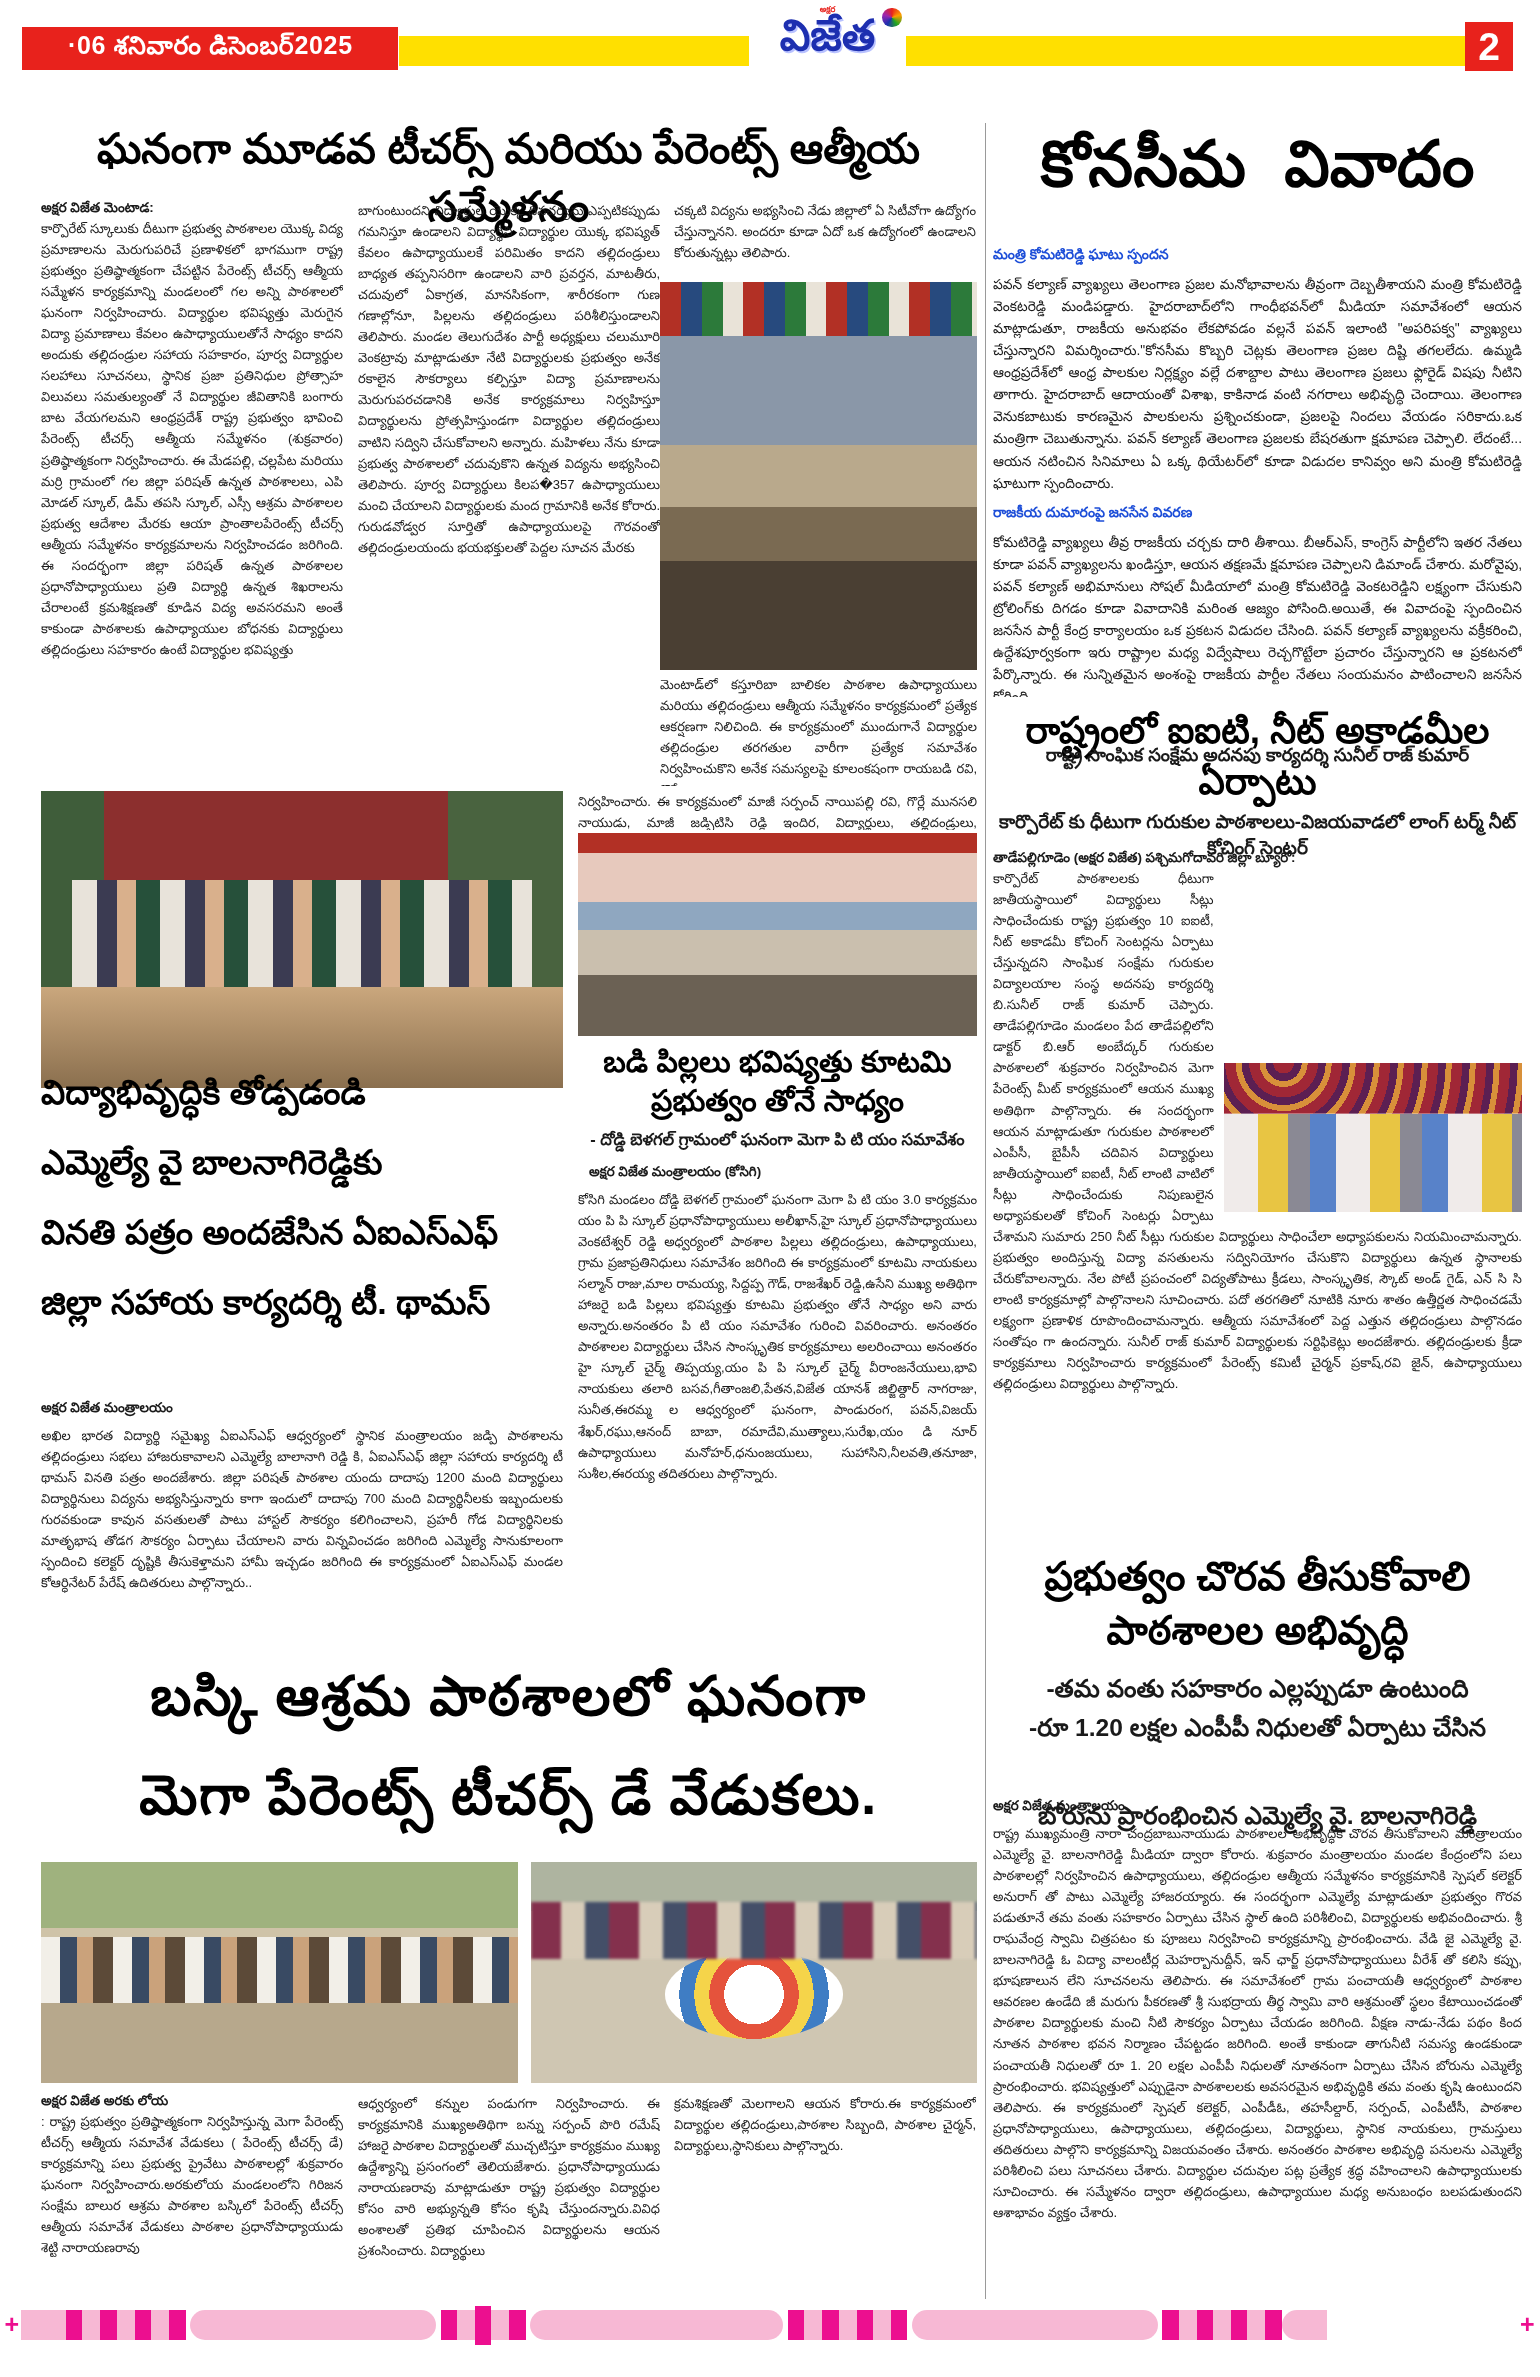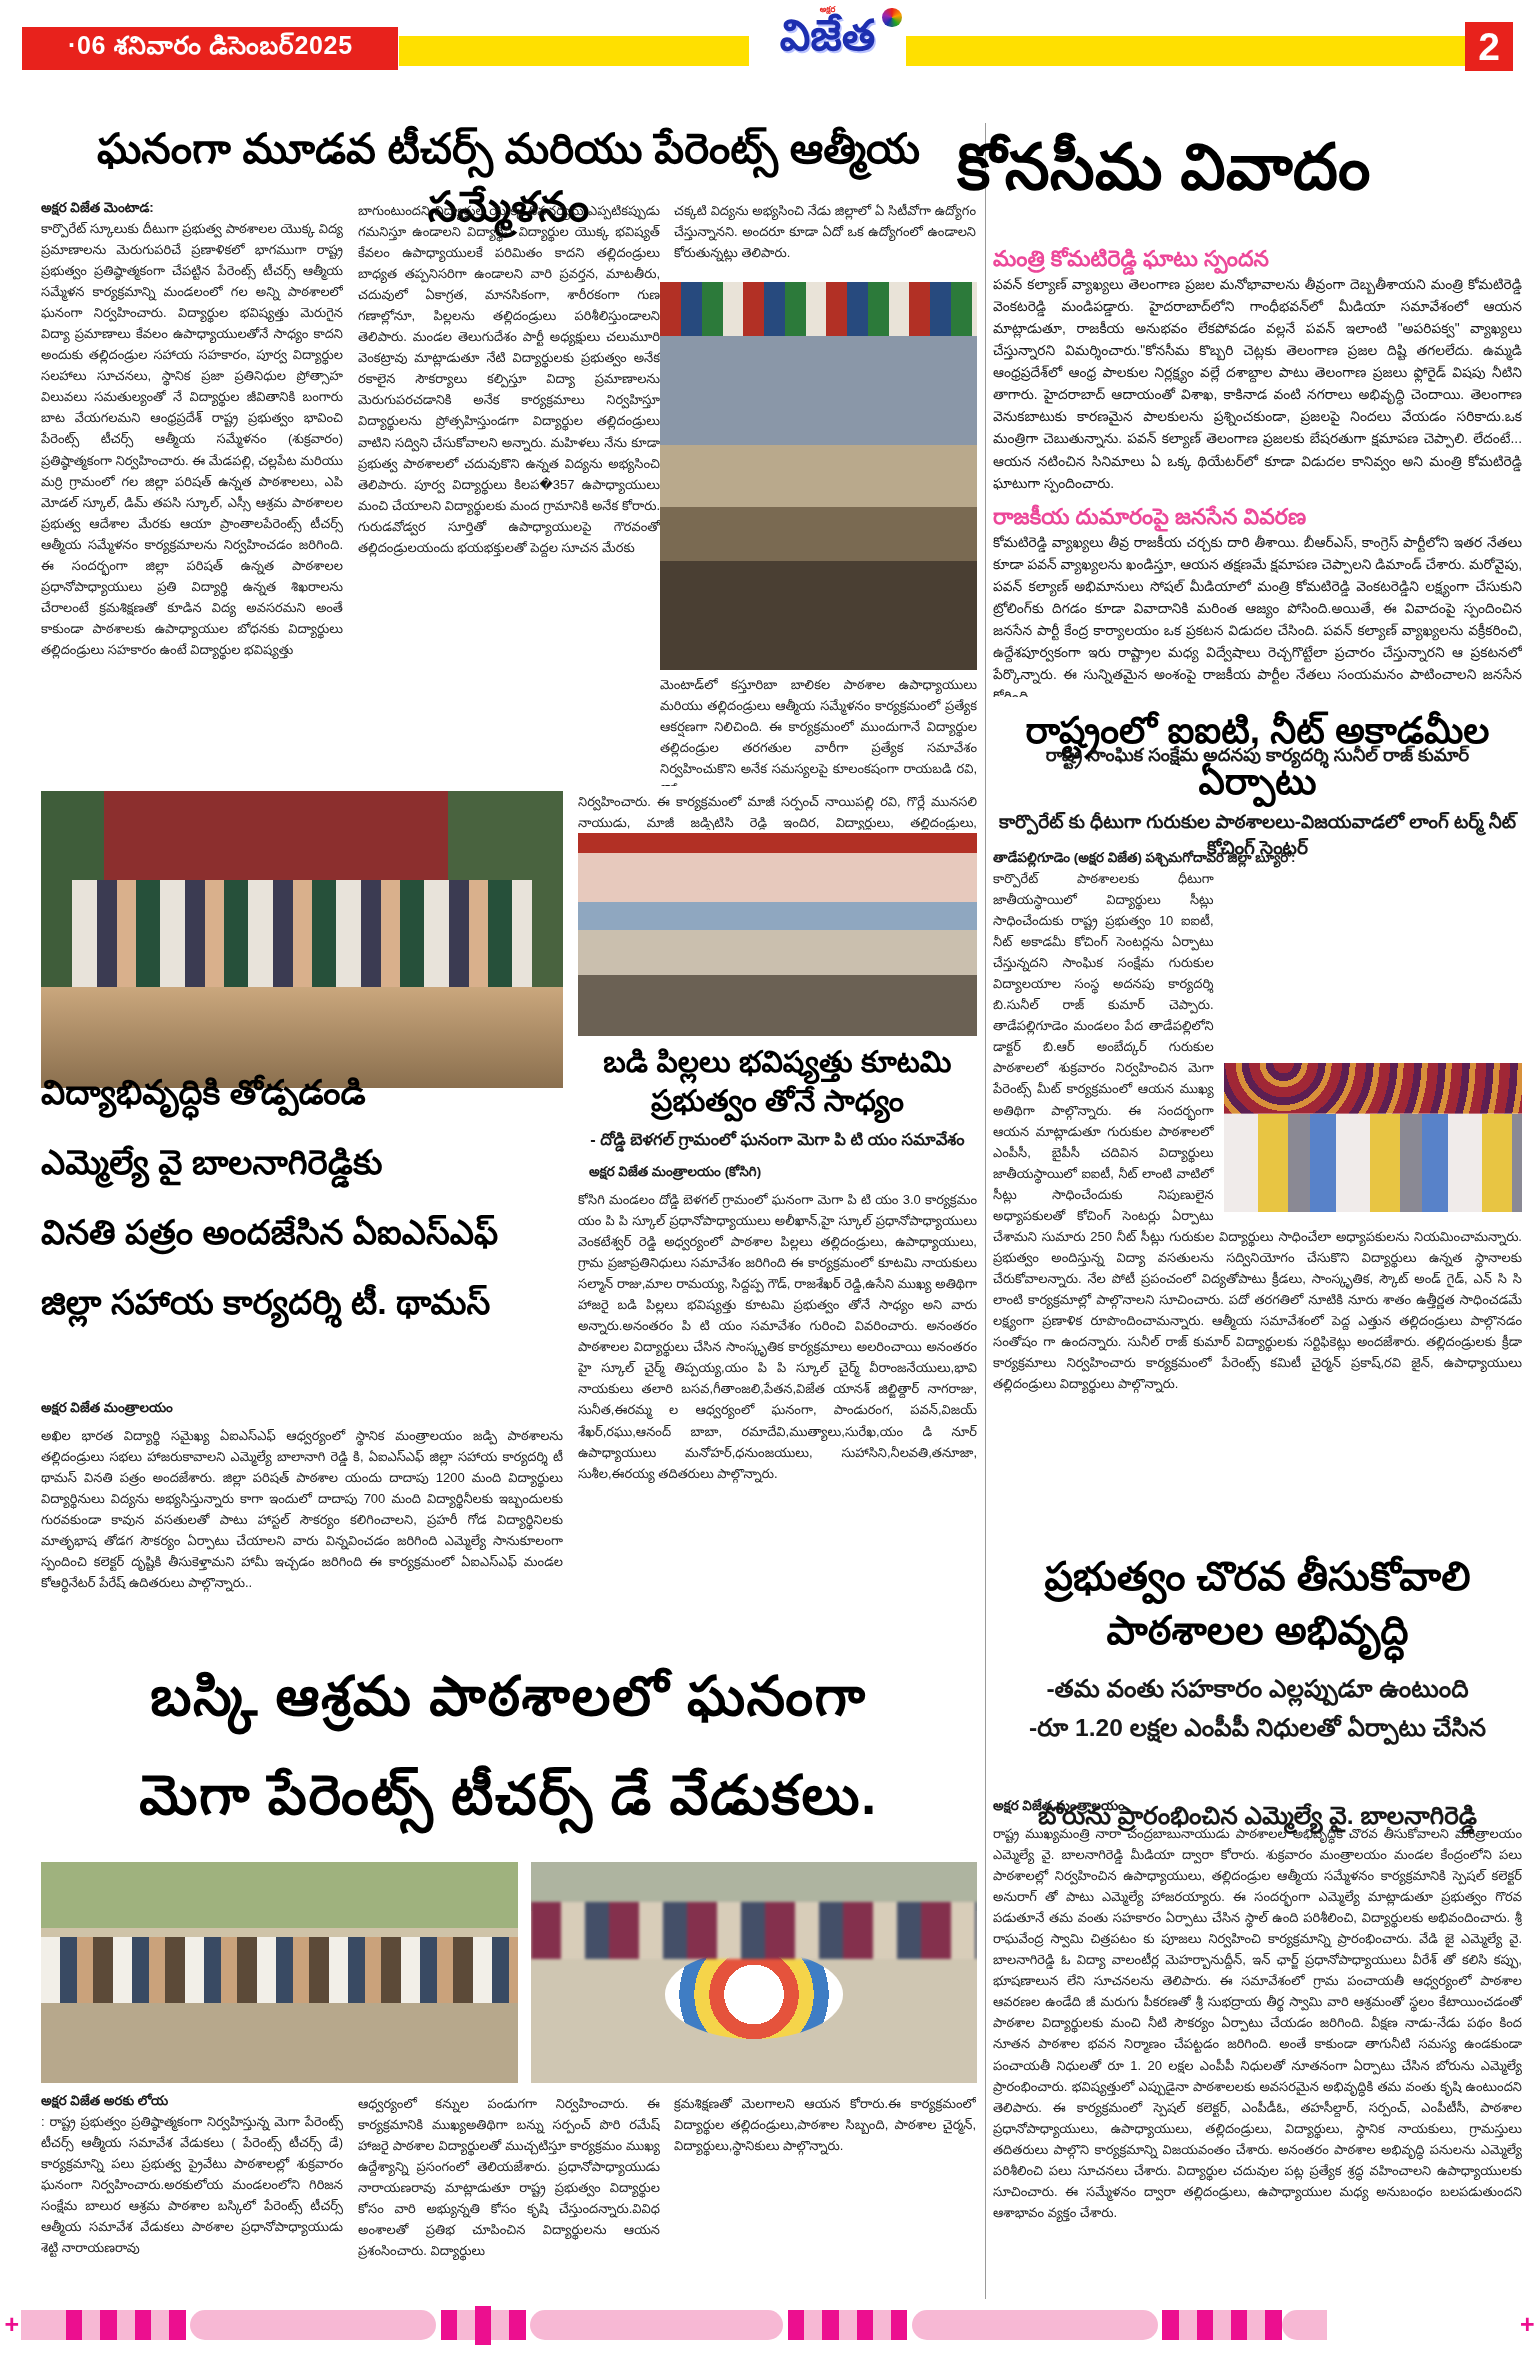--- a/index.html
+++ b/index.html
@@ -17,21 +17,21 @@
   .logo{position:absolute;left:749px;top:6px;width:157px;height:82px;text-align:center;line-height:1;}
   .logo .tag{color:#e8221c;font-size:8.2px;font-weight:bold;}
   .logo .main{color:#1d2fb0;font-weight:bold;font-size:43px;
               text-shadow:1.5px 1.5px 0 #b9c2ff,-0.7px -0.7px 0 #ffffff;}
   .logo .peacock{position:absolute;right:4.5px;top:1.5px;width:19.4px;height:19.4px;border-radius:50%;
               background:conic-gradient(#e8221c,#ff9d00,#22a722,#1d2fb0,#9c27b0,#e8221c);}
   
   .hl{font-weight:bold;color:#000;}
   .body-txt{font-size:13px;line-height:1.62;text-align:justify;overflow:hidden;}
   .byline{font-weight:bold;font-size:13.4px;}
-  .red-sub{color:#ec4899;font-weight:bold;font-size:22px;}
+  .red-sub{color:#1d4ed8;font-weight:bold;font-size:14px;}
   .abs{position:absolute;}
   .vdiv{position:absolute;left:985px;top:123px;width:0.7px;height:2176px;background:#9a9a9a;}
   
   .photo{position:absolute;overflow:hidden;}
   .tent-photo{background:
      linear-gradient(180deg,rgba(0,0,0,0) 0 14%,rgba(0,0,0,0) 14%),
      repeating-linear-gradient(90deg,#b23025 0 21px,#274a7e 21px 42px,#2c7a3a 42px 63px,#e9e3d8 63px 83px),
      linear-gradient(180deg,#8a97a8 14% 42%,#b9a98c 42% 58%,#7a6a52 58% 72%,#4a3f33 72% 100%);
      background-size:100% 14%,100% 14%,100% 100%;background-repeat:no-repeat;}
   .school-photo{background:
@@ -145,21 +145,21 @@
   <div class="photo street-photo" style="left:41px;top:1862px;width:477px;height:221px;"></div>
   <div class="photo rangoli-photo" style="left:531px;top:1862px;width:446px;height:221px;"></div>
 
   <div class="abs" style="left:41px;top:2093px;width:302px;height:207px;">
     <div class="byline">అక్షర విజేత అరకు లోయ</div>
     <div class="body-txt" style="height:182px;">: రాష్ట్ర ప్రభుత్వం ప్రతిష్ఠాత్మకంగా నిర్వహిస్తున్న మెగా పేరెంట్స్ టీచర్స్ ఆత్మీయ సమావేశ వేడుకలు ( పేరెంట్స్ టీచర్స్ డే) కార్యక్రమాన్ని పలు ప్రభుత్వ ప్రైవేటు పాఠశాలల్లో శుక్రవారం ఘనంగా నిర్వహించారు.అరకులోయ మండలంలోని గిరిజన సంక్షేమ బాలుర ఆశ్రమ పాఠశాల బస్కిలో పేరెంట్స్ టీచర్స్ ఆత్మీయ సమావేశ వేడుకలు పాఠశాల ప్రధానోపాధ్యాయుడు శెట్టి నారాయణరావు</div>
   </div>
   <div class="abs body-txt" style="left:358px;top:2093px;width:302px;height:207px;">ఆధ్వర్యంలో కన్నుల పండుగగా నిర్వహించారు. ఈ కార్యక్రమానికి ముఖ్యఅతిథిగా బన్ను సర్పంచ్ పొరి రమేష్ హాజరై పాఠశాల విద్యార్థులతో ముచ్చటిస్తూ కార్యక్రమం ముఖ్య ఉద్దేశ్యాన్ని ప్రసంగంలో తెలియజేశారు. ప్రధానోపాధ్యాయుడు నారాయణరావు మాట్లాడుతూ రాష్ట్ర ప్రభుత్వం విద్యార్థుల కోసం వారి అభ్యున్నతి కోసం కృషి చేస్తుందన్నారు.వివిధ అంశాలతో ప్రతిభ చూపించిన విద్యార్థులను ఆయన ప్రశంసించారు. విద్యార్థులు</div>
   <div class="abs body-txt" style="left:674px;top:2093px;width:302px;height:207px;">క్రమశిక్షణతో మెలగాలని ఆయన కోరారు.ఈ కార్యక్రమంలో విద్యార్థుల తల్లిదండ్రులు,పాఠశాల సిబ్బంది, పాఠశాల చైర్మన్, విద్యార్థులు,స్థానికులు పాల్గొన్నారు.</div>
 
-  <div class="abs hl h-kona" style="left:957px;top:130px;width:529px;text-align:left;">కోనసీమ వివాదం</div>
+  <div class="abs hl h-kona" style="left:993px;top:130px;width:529px;text-align:center;font-family:Liberation Mono, monospace;">కోనసీమ వివాదం</div>
 
   <div class="abs red-sub" style="left:993px;top:246px;width:529px;">మంత్రి కోమటిరెడ్డి ఘాటు స్పందన</div>
   <div class="abs body-txt" style="left:993px;top:274px;width:529px;height:224px;font-size:13.8px;line-height:1.6;">పవన్ కల్యాణ్ వ్యాఖ్యలు తెలంగాణ ప్రజల మనోభావాలను తీవ్రంగా దెబ్బతీశాయని మంత్రి కోమటిరెడ్డి వెంకటరెడ్డి మండిపడ్డారు. హైదరాబాద్‌లోని గాంధీభవన్‌లో మీడియా సమావేశంలో ఆయన మాట్లాడుతూ, రాజకీయ అనుభవం లేకపోవడం వల్లనే పవన్ ఇలాంటి "అపరిపక్వ" వ్యాఖ్యలు చేస్తున్నారని విమర్శించారు."కోనసీమ కొబ్బరి చెట్లకు తెలంగాణ ప్రజల దిష్టి తగలలేదు. ఉమ్మడి ఆంధ్రప్రదేశ్‌లో ఆంధ్ర పాలకుల నిర్లక్ష్యం వల్లే దశాబ్దాల పాటు తెలంగాణ ప్రజలు ఫ్లోరైడ్ విషపు నీటిని తాగారు. హైదరాబాద్ ఆదాయంతో విశాఖ, కాకినాడ వంటి నగరాలు అభివృద్ధి చెందాయి. తెలంగాణ వెనుకబాటుకు కారణమైన పాలకులను ప్రశ్నించకుండా, ప్రజలపై నిందలు వేయడం సరికాదు.ఒక మంత్రిగా చెబుతున్నాను. పవన్ కల్యాణ్ తెలంగాణ ప్రజలకు బేషరతుగా క్షమాపణ చెప్పాలి. లేదంటే... ఆయన నటించిన సినిమాలు ఏ ఒక్క థియేటర్‌లో కూడా విడుదల కానివ్వం అని మంత్రి కోమటిరెడ్డి ఘాటుగా స్పందించారు.</div>
   <div class="abs red-sub" style="left:993px;top:504px;width:529px;">రాజకీయ దుమారంపై జనసేన వివరణ</div>
   <div class="abs body-txt" style="left:993px;top:532px;width:529px;height:165px;font-size:13.8px;line-height:1.6;">కోమటిరెడ్డి వ్యాఖ్యలు తీవ్ర రాజకీయ చర్చకు దారి తీశాయి. బీఆర్ఎస్, కాంగ్రెస్ పార్టీలోని ఇతర నేతలు కూడా పవన్ వ్యాఖ్యలను ఖండిస్తూ, ఆయన తక్షణమే క్షమాపణ చెప్పాలని డిమాండ్ చేశారు. మరోవైపు, పవన్ కల్యాణ్ అభిమానులు సోషల్ మీడియాలో మంత్రి కోమటిరెడ్డి వెంకటరెడ్డిని లక్ష్యంగా చేసుకుని ట్రోలింగ్‌కు దిగడం కూడా వివాదానికి మరింత ఆజ్యం పోసింది.అయితే, ఈ వివాదంపై స్పందించిన జనసేన పార్టీ కేంద్ర కార్యాలయం ఒక ప్రకటన విడుదల చేసింది. పవన్ కల్యాణ్ వ్యాఖ్యలను వక్రీకరించి, ఉద్దేశపూర్వకంగా ఇరు రాష్ట్రాల మధ్య విద్వేషాలు రెచ్చగొట్టేలా ప్రచారం చేస్తున్నారని ఆ ప్రకటనలో పేర్కొన్నారు. ఈ సున్నితమైన అంశంపై రాజకీయ పార్టీల నేతలు సంయమనం పాటించాలని జనసేన కోరింది.</div>
 
   <div class="abs hl h-iit" style="left:993px;top:710px;width:529px;text-align:center;">రాష్ట్రంలో ఐఐటి, నీట్ అకాడమీల ఏర్పాటు</div>
   <div class="abs deck" style="left:993px;top:745px;width:529px;text-align:center;font-size:18px;">రాష్ట్ర సాంఘిక సంక్షేమ అదనపు కార్యదర్శి సునీల్ రాజ్ కుమార్</div>
   <div class="abs deck" style="left:993px;top:811px;width:529px;text-align:center;font-size:18.6px;">కార్పొరేట్ కు ధీటుగా గురుకుల పాఠశాలలు-విజయవాడలో లాంగ్ టర్మ్ నీట్ కోచింగ్ సెంటర్</div>
 

